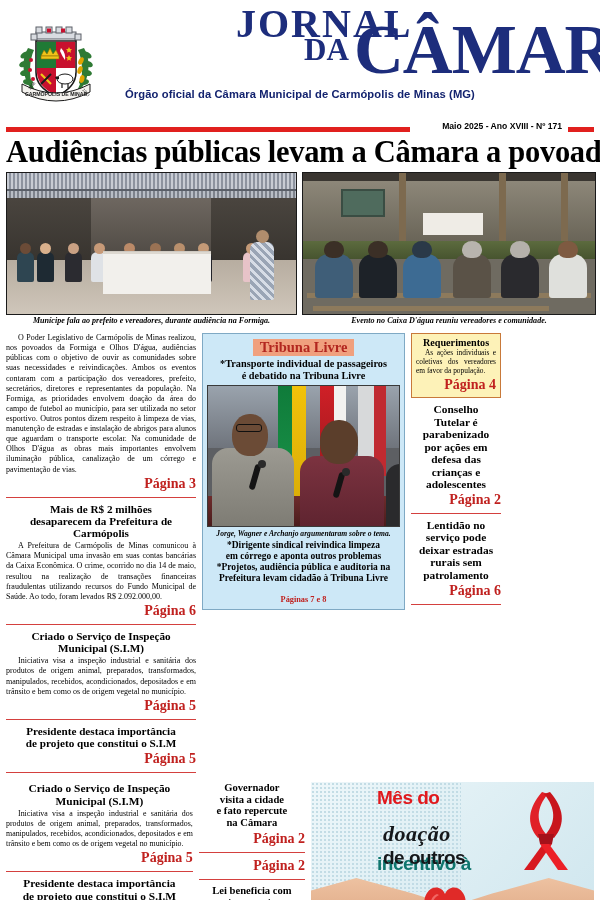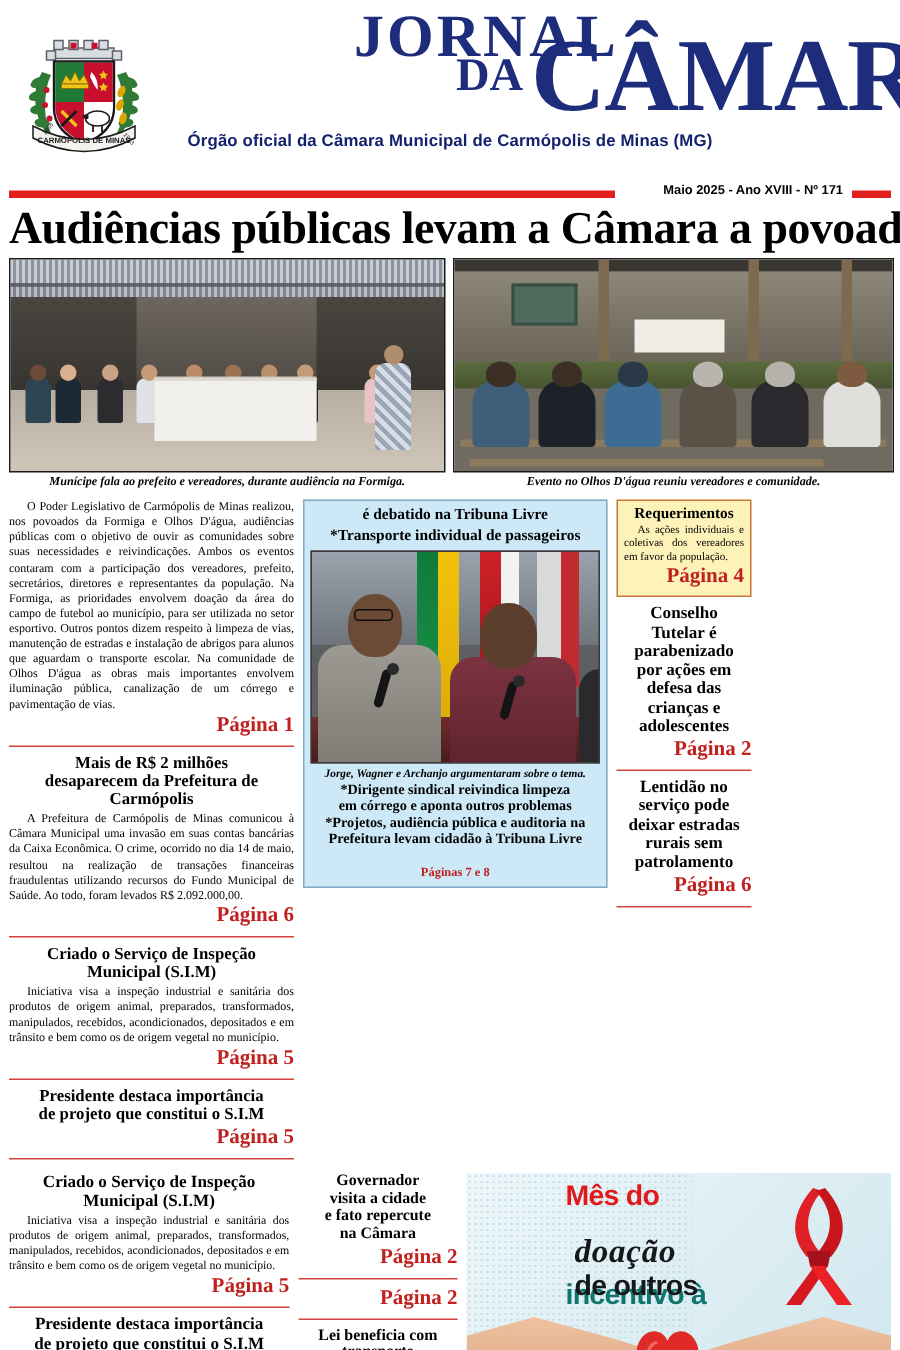--- a/index.html
+++ b/index.html
@@ -614,30 +614,30 @@
               <span class="h" style="background:#b8b4ae;"></span>
             </div>
           <div class="back" style="left:198px;background:#2a2a2e;">
               <span class="h" style="background:#b5b1ab;"></span>
             </div>
           <div class="back" style="left:246px;background:#dfe0dc;">
               <span class="h" style="background:#7e5a41;"></span>
             </div>
         </div>
       </div>
-      <div class="cap">Evento no Olhos D'água reuniu vereadores e comunidade.</div>
+      <div class="cap">Evento no Caixa D'água reuniu vereadores e comunidade.</div>
     </div>
   </div>
 
   <div class="band">
 
     <div class="col-left">
 
       <p class="body-text">O Poder Legislativo de Carmópolis de Minas realizou, nos povoados da Formiga e Olhos D'água, audiências públicas com o objetivo de ouvir as comunidades sobre suas necessidades e reivindicações. Ambos os eventos contaram com a participação dos vereadores, prefeito, secretários, diretores e representantes da população. Na Formiga, as prioridades envolvem  doação da área do campo de futebol ao município, para ser utilizada no setor esportivo. Outros pontos dizem respeito à limpeza de vias, manutenção de estradas e instalação de abrigos para alunos que aguardam o transporte escolar. Na comunidade de Olhos D'água as obras mais importantes envolvem iluminação pública, canalização de um córrego e pavimentação de vias.</p>
-      <div class="pagina">Página 1</div>
+      <div class="pagina">Página 3</div>
 
       <hr class="hr-red">
 
       <div>
         <div class="sec-head">Mais de R$ 2 milhões<br>desaparecem da Prefeitura de Carmópolis</div>
         <p class="body-text">A Prefeitura de Carmópolis de Minas comunicou à Câmara Municipal uma invasão em suas contas bancárias da Caixa Econômica. O crime, ocorrido no dia 14 de maio, resultou na realização de transações financeiras fraudulentas utilizando recursos do Fundo Municipal de Saúde. Ao todo, foram levados R$ 2.092.000,00.</p>
         <div class="pagina">Página 6</div>
       </div>
 
       <hr class="hr-red">
@@ -653,22 +653,25 @@
       <div>
         <div class="sec-head">Presidente destaca importância<br>de projeto que constitui o S.I.M</div>
         <div class="pagina">Página 5</div>
       </div>
 
       <hr class="hr-red">
     </div>
 
     <div class="col-mid">
       <div class="tribuna">
+        <div class="tl-badge-wrap">
+          <span class="tl-badge">Tribuna Livre</span>
+        </div>
+        <div class="tl-sub">*Transporte individual de passageiros</div>
         <div class="tl-sub" style="margin-top:0">é debatido na Tribuna Livre</div>
-        <div class="tl-sub">*Transporte individual de passageiros</div>
 
         <div class="tl-photo">
           <div class="tlscene">
             <div class="bgcrowd"></div>
             <div class="flagG"></div>
               <div class="flagY"></div>
             <div class="flagR"></div>
               <div class="flagW"></div>
             <div style="position:absolute;left:150px;top:0;width:16px;height:90px;background:#d7d9da;"></div>
             <div style="position:absolute;left:166px;top:0;width:12px;height:90px;background:#c02a30;"></div>

